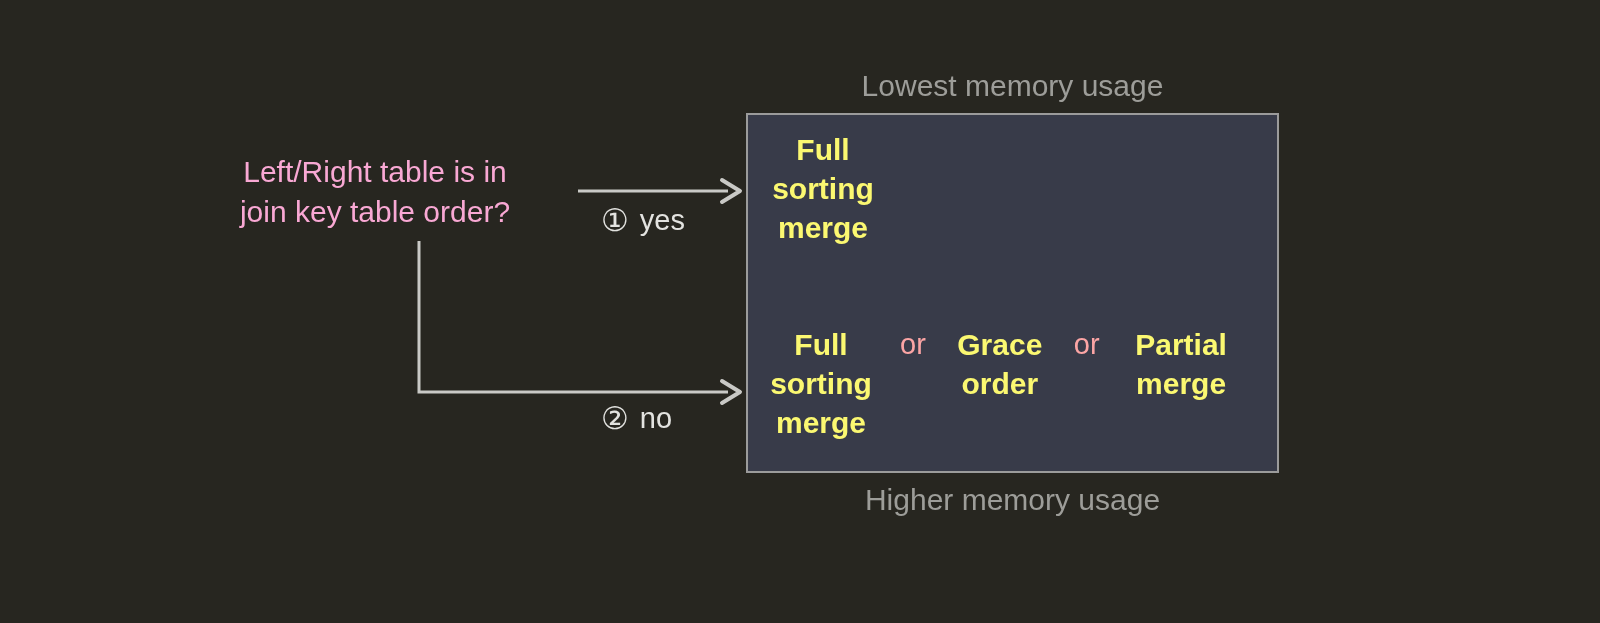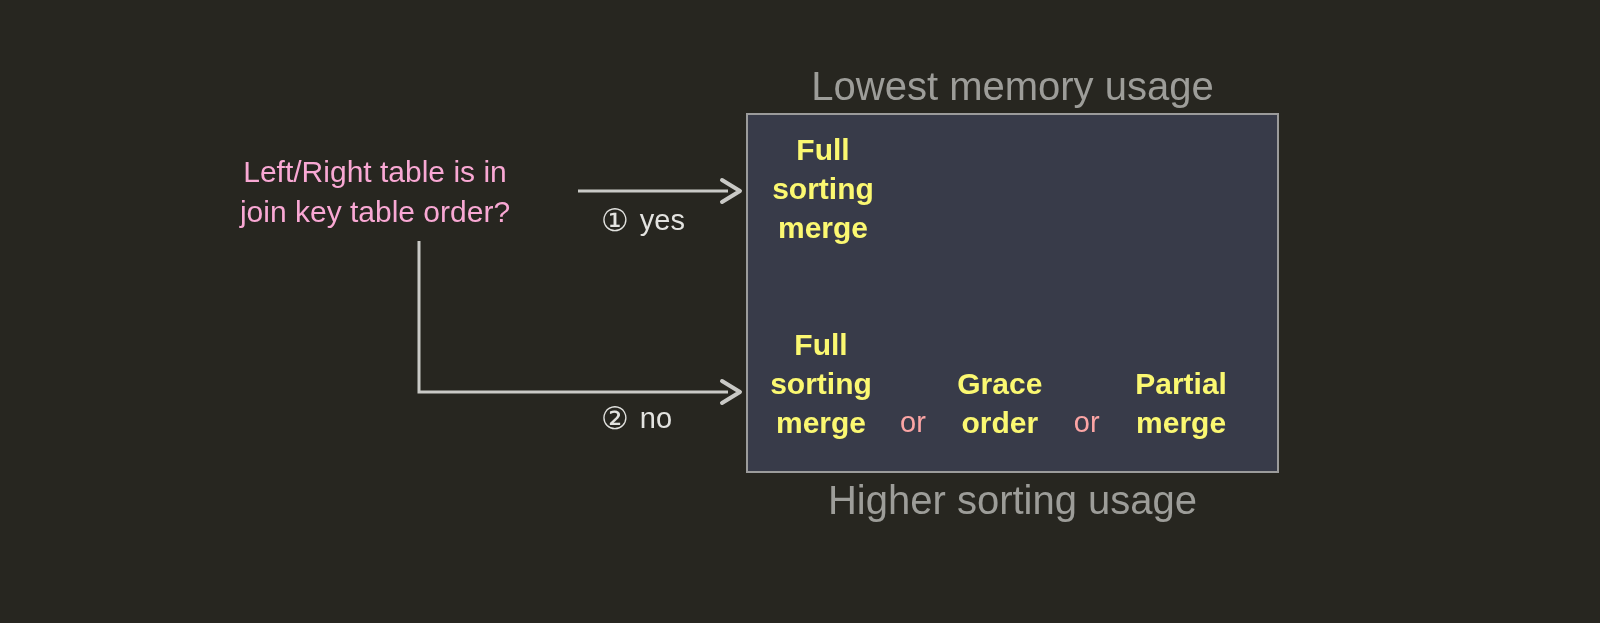--- a/index.html
+++ b/index.html
@@ -72,32 +72,32 @@
     border: 2px solid #9b9b9b;
     box-sizing: content-box;
   }
 
   .box-caption {
     position: absolute;
     left: 746px;
     width: 533px;
     text-align: center;
     color: #9d9d99;
-    font-size: 40px;
+    font-size: 30px;
     line-height: 36px;
     white-space: nowrap;
   }
   #caption-top    { top: 68px; }
   #caption-bottom { top: 482px; }
 
   
   .row {
     position: absolute;
     display: flex;
-    align-items: flex-end;
+    align-items: flex-start;
     justify-content: flex-start;
   }
   #row-yes {
     left: 746px;
     top: 130px;
     width: 533px;
     justify-content: flex-start;
     padding-left: 12px;
     box-sizing: border-box;
   }
@@ -123,21 +123,21 @@
     font-size: 29px;
     line-height: 39px;
     padding: 0 14px;
     white-space: nowrap;
   }
 
   #row-yes .opt { width: 130px; text-align: center; }
 
   #row-no .opt-0 { width: 130px; }
   #row-no .opt-1 { width: 120px; }
-  #row-no .opt-2 { width: 135px; margin-top: 28px; }
+  #row-no .opt-2 { width: 135px; }
 </style>
 </head>
 <body>
 
 <div id="stage">
 
   <div class="question">
     <span class="qline">Left/Right table is in</span>
     <span class="qline">join key table order?</span>
   </div>
@@ -179,15 +179,15 @@
 sorting
 merge</span>
     <span class="conj">or</span>
     <span class="opt opt-1">Grace
 order</span>
     <span class="conj">or</span>
     <span class="opt opt-2">Partial
 merge</span>
   </div>
 
-  <div class="box-caption" id="caption-bottom">Higher sorting usage</div>
+  <div class="box-caption" id="caption-bottom">Higher memory usage</div>
 
 </div>
 
 </body></html>

